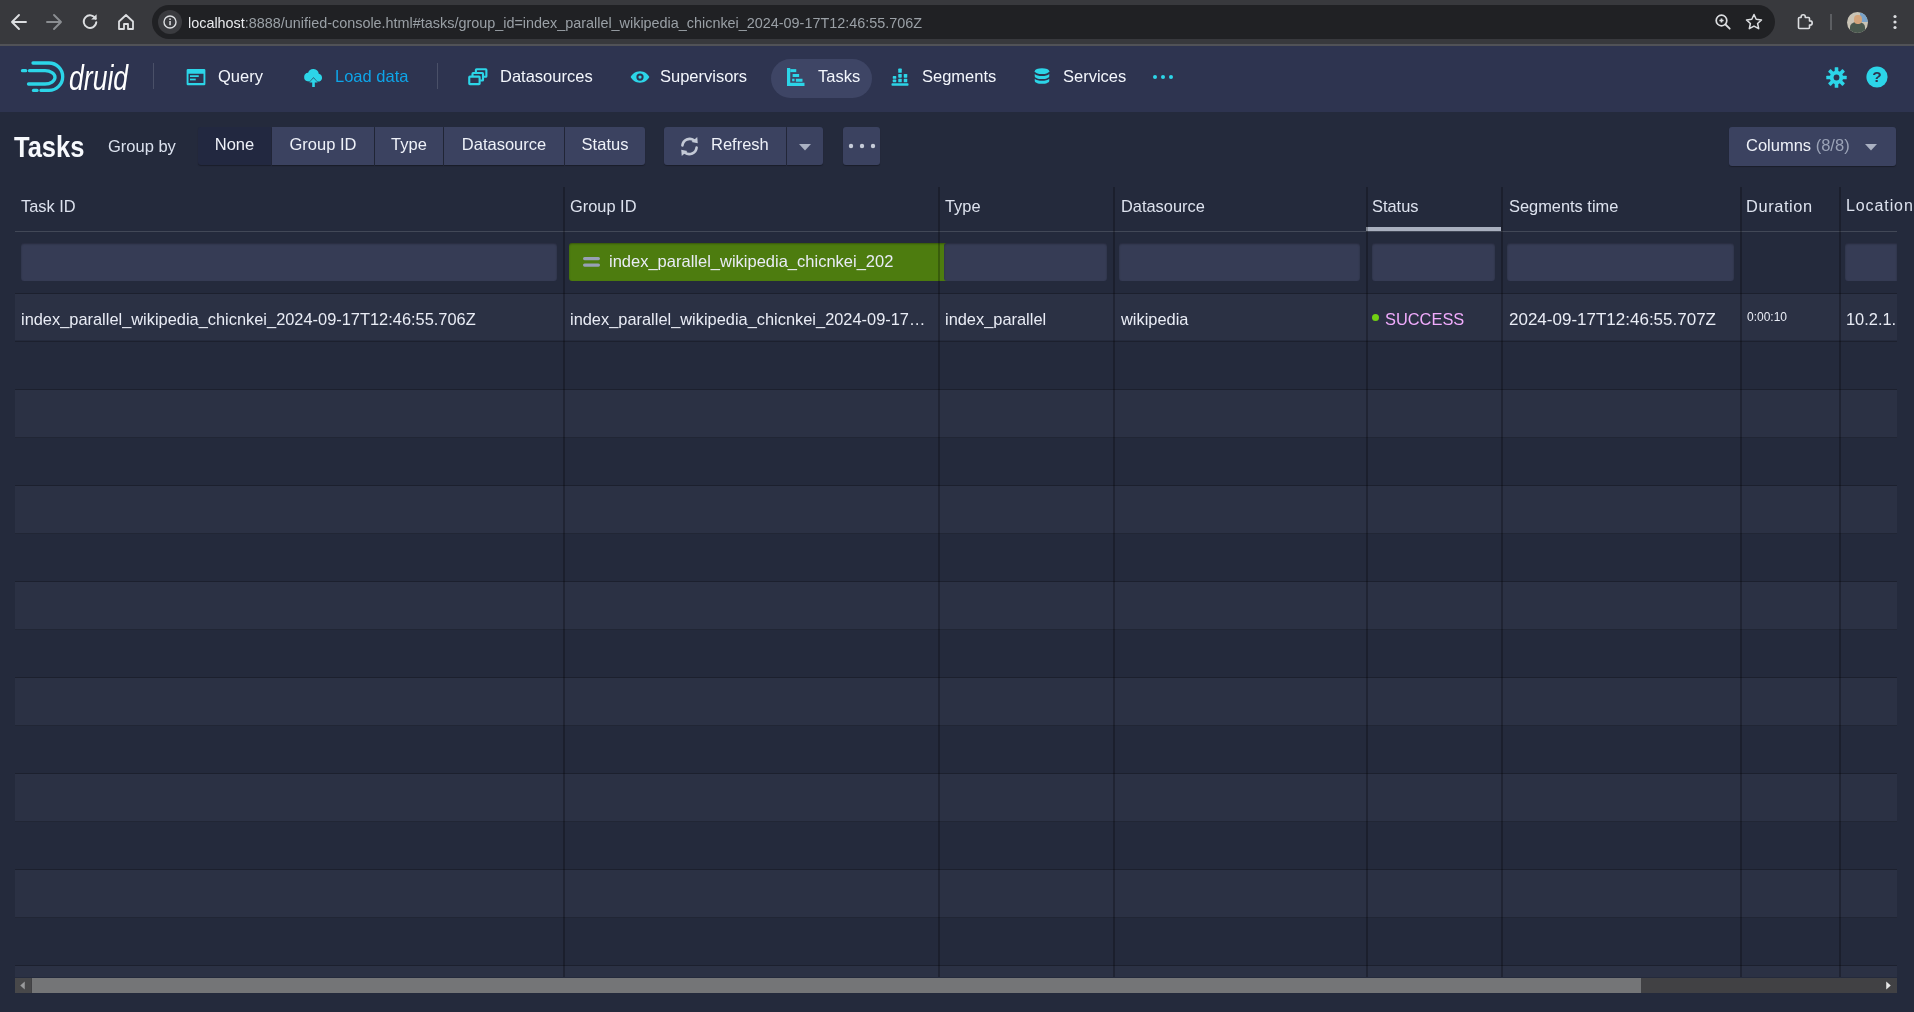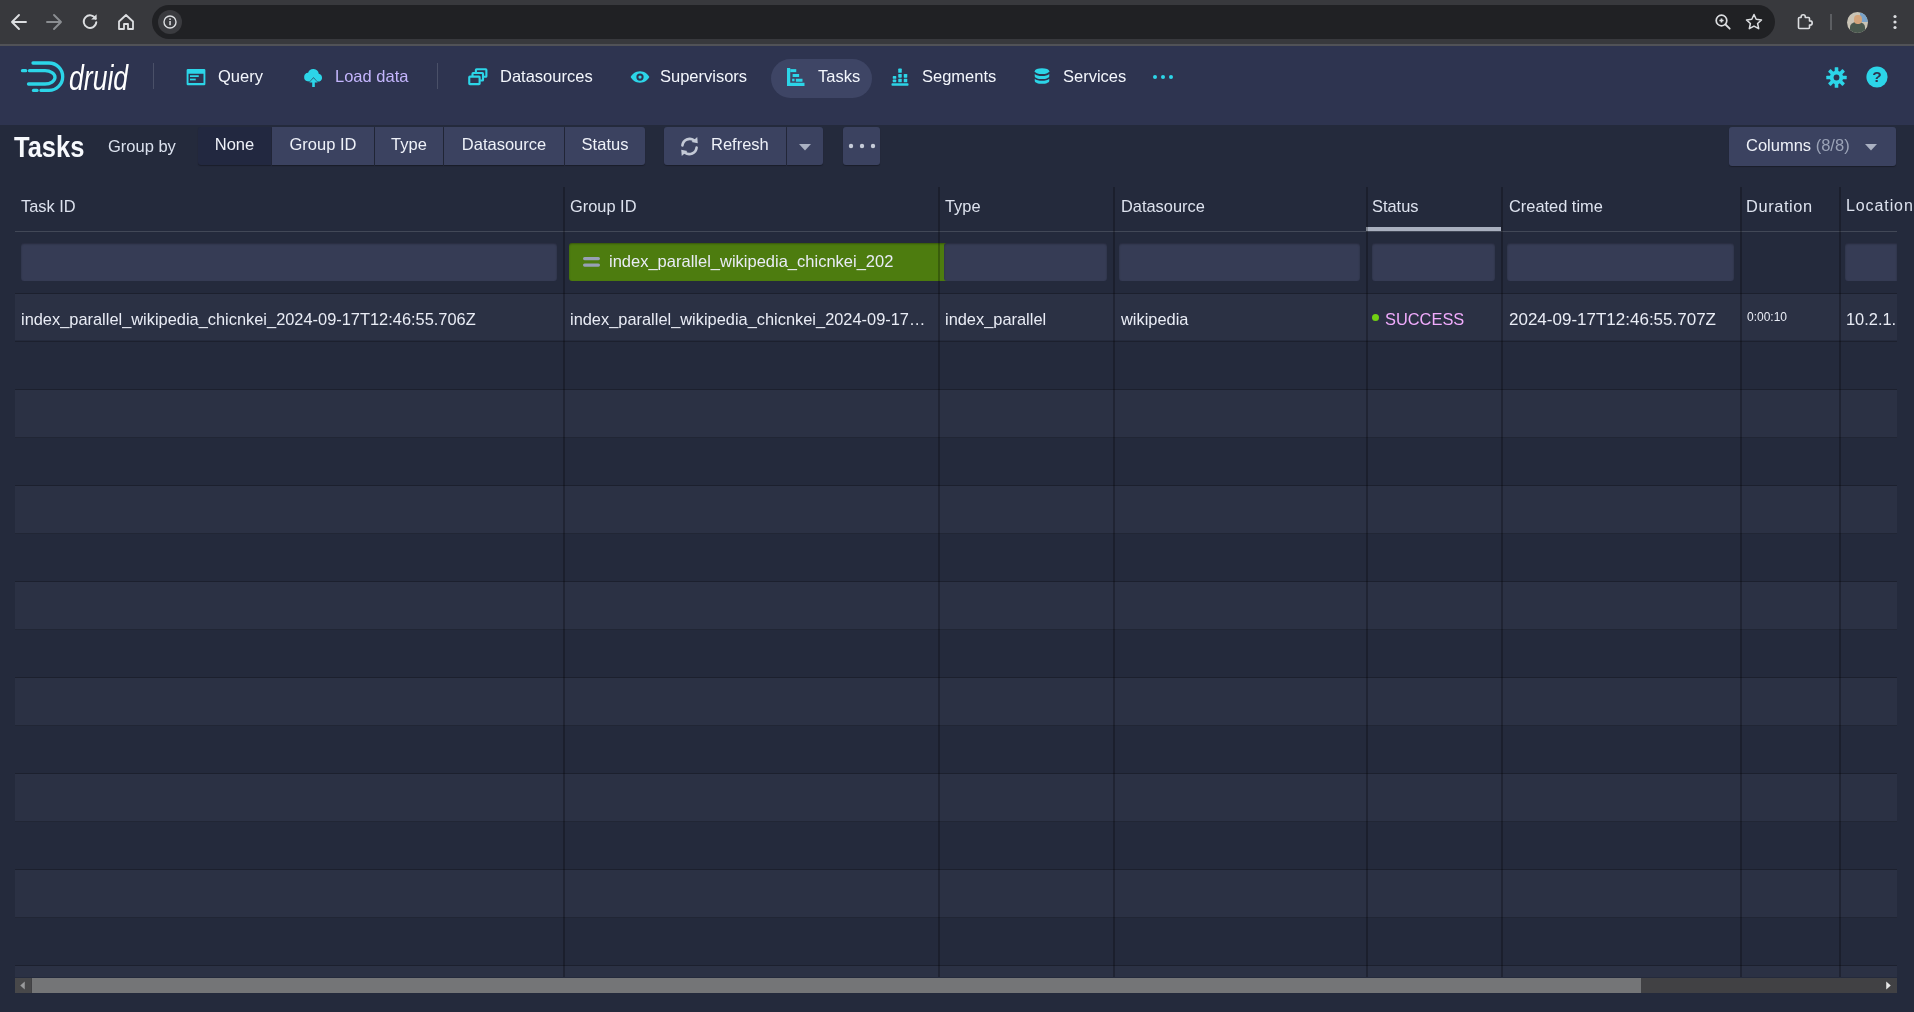--- a/index.html
+++ b/index.html
@@ -21,20 +21,21 @@
 <svg class="abs" style="left:117px;top:13px" width="18" height="18" viewBox="0 0 18 18">
 <path d="M2 8.5 L9 2 L16 8.5 V16 H11 V11 H7 V16 H2 Z" stroke="#dcdee1" stroke-width="1.8" fill="none" stroke-linejoin="round"></path>
     </svg>
 <div class="abs" style="left:152px;top:5px;width:1623px;height:34px;background:#202124;border-radius:17px"></div>
 <div class="abs" style="left:158px;top:10px;width:24px;height:24px;border-radius:50%;background:#3a3b3f"></div>
 <svg class="abs" style="left:163px;top:15px" width="14" height="14" viewBox="0 0 14 14">
 <circle cx="7" cy="7" r="6" stroke="#dcdee1" stroke-width="1.4" fill="none"></circle>
 <rect x="6.3" y="6" width="1.5" height="4.2" fill="#dcdee1"></rect>
 <rect x="6.3" y="3.4" width="1.5" height="1.6" fill="#dcdee1"></rect>
     </svg>
+<div class="abs" style="left:188px;top:14.5px;font-size:14.4px;color:#9aa0a6;white-space:nowrap"><span style="color:#e8eaed">localhost</span>:8888/unified-console.html#tasks/group_id=index_parallel_wikipedia_chicnkei_2024-09-17T12:46:55.706Z</div>
 <svg class="abs" style="left:1714px;top:13px" width="18" height="18" viewBox="0 0 18 18">
 <circle cx="7.5" cy="7.5" r="5.3" stroke="#dcdee1" stroke-width="1.7" fill="none"></circle>
 <path d="M7.5 5.4 V9.6 M5.4 7.5 H9.6" stroke="#dcdee1" stroke-width="1.7"></path>
 <path d="M11.5 11.5 L15.7 15.7" stroke="#dcdee1" stroke-width="1.8" stroke-linecap="round"></path>
     </svg>
 <svg class="abs" style="left:1745px;top:13px" width="18" height="18" viewBox="0 0 18 18">
 <path d="M9 1.5 L11.2 6.3 L16.5 6.9 L12.6 10.5 L13.7 15.7 L9 13.1 L4.3 15.7 L5.4 10.5 L1.5 6.9 L6.8 6.3 Z" stroke="#dcdee1" stroke-width="1.5" fill="none" stroke-linejoin="round"></path>
     </svg>
 <svg class="abs" style="left:1795px;top:13px" width="18" height="18" viewBox="0 0 18 18">
 <path d="M4.5 4.5 H6.1 V3.9 A2.1 2.1 0 0 1 10.3 3.9 V4.5 H13.5 A1 1 0 0 1 14.5 5.5 V7.9 H15.1 A2.1 2.1 0 0 1 15.1 12.1 H14.5 V14.5 A1 1 0 0 1 13.5 15.5 H4.5 A1 1 0 0 1 3.5 14.5 V5.5 A1 1 0 0 1 4.5 4.5 Z" stroke="#dcdee1" stroke-width="1.6" fill="none" stroke-linejoin="round"></path>
@@ -44,21 +45,21 @@
 <div class="abs" style="left:13px;top:1px;width:8px;height:9px;background:#7aa3c9"></div>
 <div class="abs" style="left:3px;top:10px;width:15px;height:11px;border-radius:45% 45% 0 0;background:#49584e"></div>
 <div class="abs" style="left:6.5px;top:3px;width:8px;height:9px;border-radius:45%;background:#d3a47b"></div>
 </div>
 <svg class="abs" style="left:1889px;top:13px" width="12" height="18" viewBox="0 0 12 18">
 <circle cx="6" cy="3.5" r="1.6" fill="#dcdee1"></circle>
       <circle cx="6" cy="9" r="1.6" fill="#dcdee1"></circle>
       <circle cx="6" cy="14.5" r="1.6" fill="#dcdee1"></circle>
     </svg>
 </div>
-<div class="abs" style="left:0;top:44px;width:1914px;height:81px;background:#2e3450">
+<div class="abs" style="left:0;top:44px;width:1914px;height:68px;background:#2e3450">
 <svg class="abs" style="left:17px;top:14px" width="48" height="38" viewBox="0 0 48 38">
 <g stroke="#2cd5e8" stroke-width="3.3" fill="none" stroke-linecap="round">
 <path d="M16 5 H32 A13.7 13.7 0 0 1 32 32.4 H24"></path>
 <path d="M12.5 12.7 H28 A10 6.65 0 0 1 28 26 H11.5"></path>
 <path d="M5.5 12.7 H8.7"></path>
 <path d="M16.5 32.4 H20"></path>
 </g>
     </svg>
 <div class="abs" style="left:69px;top:13.5px;font-size:35px;font-style:italic;font-weight:400;color:#fff;transform:scaleX(0.76);transform-origin:left">druid</div>
 <div class="abs" style="left:153px;top:19px;width:1px;height:26px;background:#4a5068"></div>
@@ -70,21 +71,21 @@
 <rect x="3.2" y="9.3" width="4.6" height="1.4" fill="#2cd5e8"></rect>
       </svg>
     </div>
 <div class="abs" style="left:218px;top:23px;font-size:16.5px;color:#f3f6fc">Query</div>
 <div class="abs" style="left:303px;top:23px;width:20px;height:20px">
       <svg width="21" height="21" viewBox="0 0 16 16">
 <path d="M3.4 10.8 A3.3 3.3 0 0 1 3.9 4.3 A4.2 4.2 0 0 1 12 5.1 A3.1 3.1 0 0 1 12.6 11 L10.9 11 L8 7.9 L5.1 11 Z" fill="#2cd5e8"></path>
 <path d="M8 8.3 L11.2 11.8 H9 V15.2 H7 V11.8 H4.8 Z" fill="#2cd5e8"></path>
       </svg>
     </div>
-<div class="abs" style="left:335px;top:23px;font-size:16.5px;color:#c4b5fd">Load data</div>
+<div class="abs" style="left:335px;top:23px;font-size:16.5px;color:#0ea5e9">Load data</div>
 <div class="abs" style="left:437px;top:19px;width:1px;height:26px;background:#4a5068"></div>
 <div class="abs" style="left:468px;top:23px;width:20px;height:20px">
       <svg width="20" height="20" viewBox="0 0 16 16">
 <g fill="none" stroke="#2cd5e8" stroke-width="1.7">
 <path d="M6.3 4.6 V2.3 a0.5 0.5 0 0 1 0.5 -0.5 h7.4 a0.5 0.5 0 0 1 0.5 0.5 v5 a0.5 0.5 0 0 1 -0.5 0.5 H12.6"></path>
 <path d="M3.6 7.4 V5.3 a0.5 0.5 0 0 1 0.5 -0.5 h7.4 a0.5 0.5 0 0 1 0.5 0.5 v5 a0.5 0.5 0 0 1 -0.5 0.5 H9.8"></path>
 <rect x="1" y="7.7" width="8.3" height="6" rx="0.5"></rect>
 </g>
       </svg>
     </div>
@@ -194,21 +195,21 @@
 <div class="abs" style="left:1729px;top:127px;width:167px;height:39px;background:#3b4260;border-radius:3px;box-shadow:0 1px 1px rgba(0,0,0,0.3)"></div>
 <div class="abs" style="left:1746px;top:136px;font-size:16.5px;color:#eef1f8">Columns <span style="color:#9ba3b7">(8/8)</span></div>
 <svg class="abs" style="left:1864px;top:143px" width="14" height="8" viewBox="0 0 14 8">
     <path d="M1 1 H13 L7 7.5 Z" fill="#aab1c2"></path>
   </svg>
 <div class="abs" style="left:21px;top:197px;font-size:16.4px;letter-spacing:0px;color:#dde2ee;white-space:nowrap">Task ID</div>
 <div class="abs" style="left:570px;top:197px;font-size:16.4px;letter-spacing:0px;color:#dde2ee;white-space:nowrap">Group ID</div>
 <div class="abs" style="left:945px;top:197px;font-size:16.4px;letter-spacing:0px;color:#dde2ee;white-space:nowrap">Type</div>
 <div class="abs" style="left:1121px;top:197px;font-size:16.4px;letter-spacing:0px;color:#dde2ee;white-space:nowrap">Datasource</div>
 <div class="abs" style="left:1372px;top:197px;font-size:16.4px;letter-spacing:0px;color:#dde2ee;white-space:nowrap">Status</div>
-<div class="abs" style="left:1509px;top:197px;font-size:16.4px;letter-spacing:0px;color:#dde2ee;white-space:nowrap">Created time</div>
+<div class="abs" style="left:1509px;top:197px;font-size:16.4px;letter-spacing:0px;color:#dde2ee;white-space:nowrap">Segments time</div>
 <div class="abs" style="left:1746px;top:197px;font-size:16.4px;letter-spacing:0.6px;color:#dde2ee;white-space:nowrap">Duration</div>
 <div class="abs" style="left:1846px;top:197px;font-size:16px;letter-spacing:0.9px;color:#dde2ee;white-space:nowrap">Location</div>
 <div class="abs" style="left:1366px;top:227px;width:135px;height:4px;background:#a9b0bf"></div>
 <div class="abs" style="left:15px;top:231px;width:1882px;height:1px;background:rgba(255,255,255,0.14)"></div>
 <div class="abs" style="left:21px;top:243px;width:536px;height:38px;background:#363c55;border-radius:3px;box-shadow:inset 0 1px 2px rgba(0,0,0,0.3)"></div>
 <div class="abs" style="left:569px;top:243px;width:420px;height:38px;background:#4d7c0f;border-radius:3px;box-shadow:inset 0 1px 2px rgba(0,0,0,0.3)">
     <svg class="abs" style="left:14px;top:13px" width="17" height="12" viewBox="0 0 17 12">
 <rect x="0" y="1" width="17" height="3.2" rx="1.6" fill="#98a0b5"></rect>
 <rect x="0" y="7.5" width="17" height="3.2" rx="1.6" fill="#98a0b5"></rect>
     </svg>

